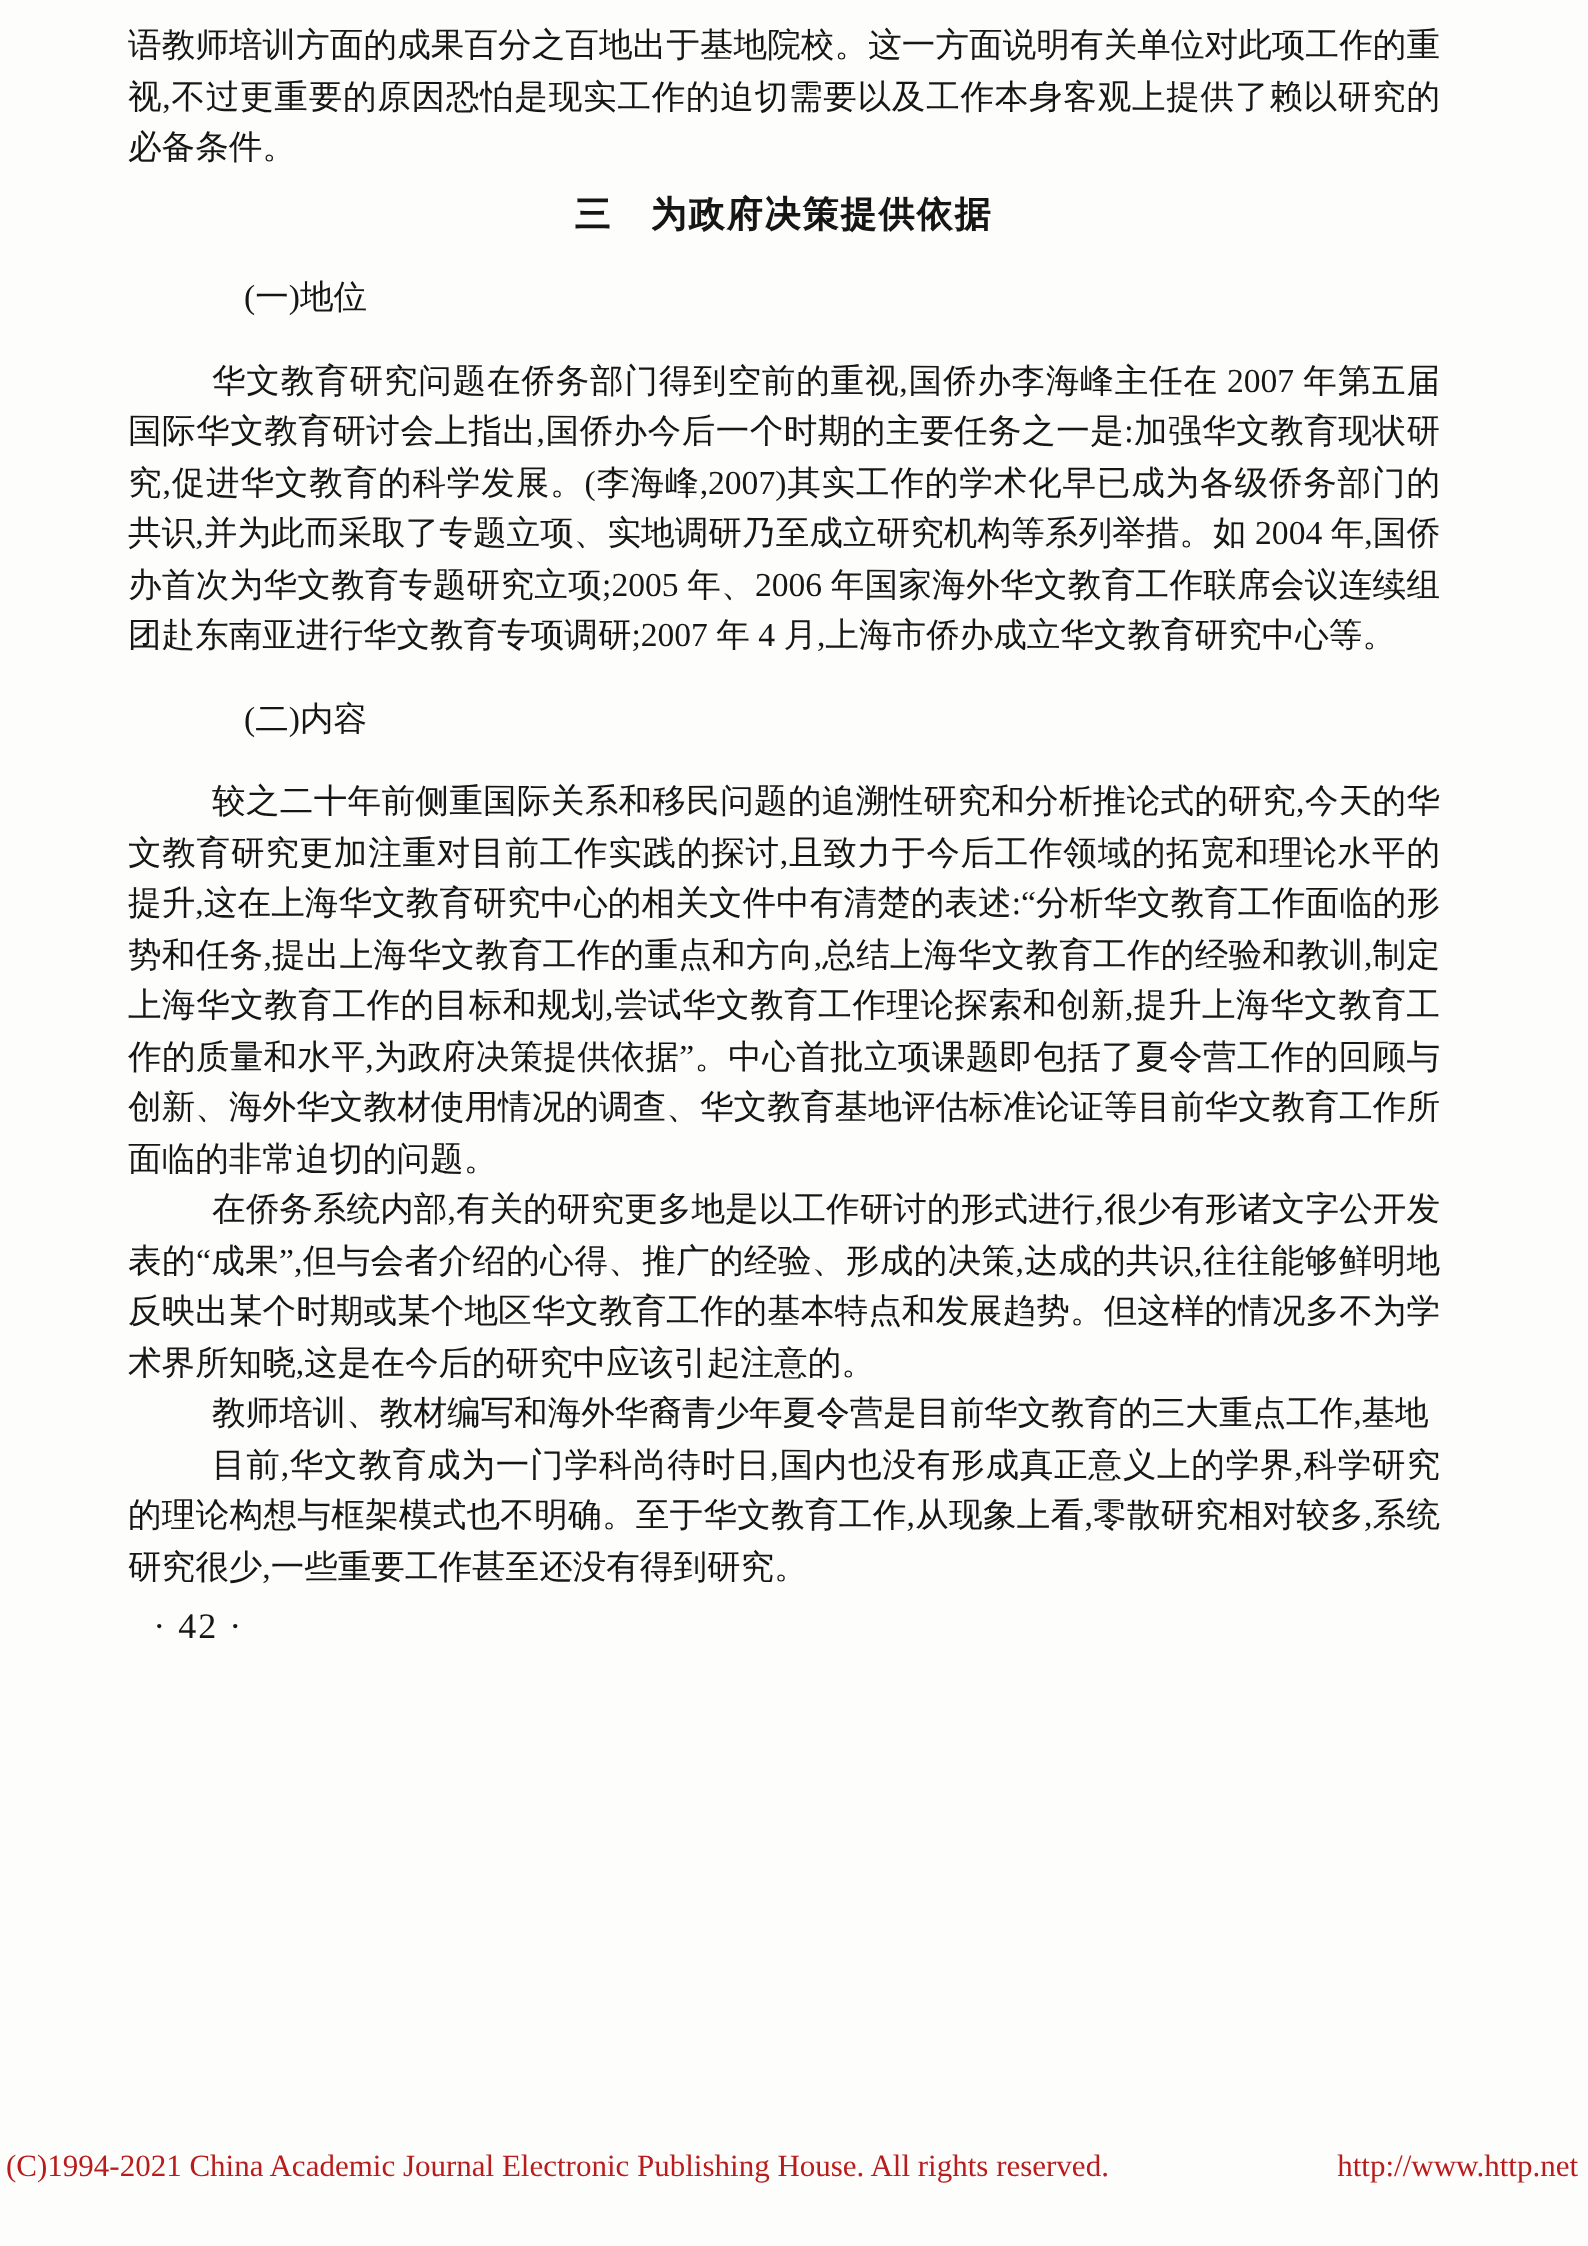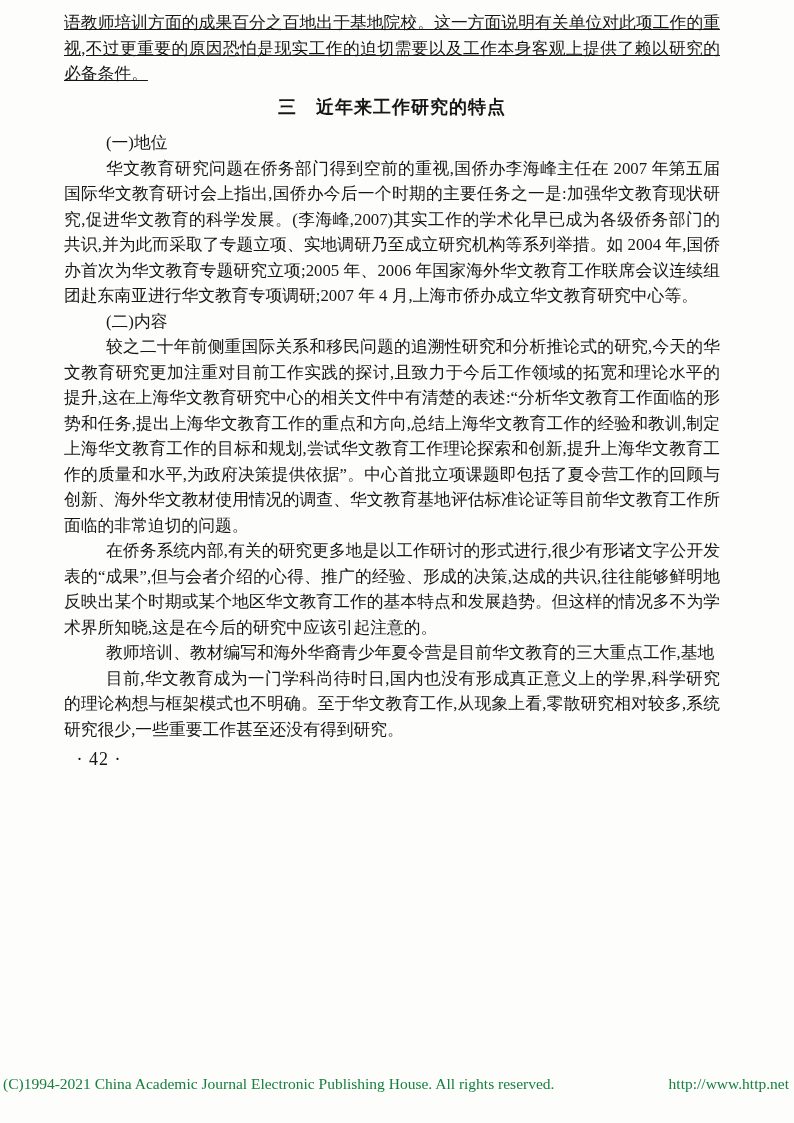--- a/index.html
+++ b/index.html
@@ -26,24 +26,23 @@
     line-height: 25.5px;
     font-weight: 500;
     text-align: justify;
   }
   .para {
     margin: 0;
     text-indent: 2.5em;
   }
   .para.no-indent {
     text-indent: 0;
-    text-decoration: underline;
   }
   .subhead {
-    margin: 0;
+    margin: 16px;
     text-indent: 2.5em;
   }
   .section-heading {
     margin: 8px 0 10px 0;
     font-size: 18px;
     line-height: 25.5px;
     font-weight: 700;
     text-align: center;
     text-indent: 0;
     letter-spacing: 1px;
@@ -56,33 +55,33 @@
     letter-spacing: 1px;
   }
   .footer {
     position: absolute;
     left: 3px;
     right: 5px;
     bottom: 30px;
     display: flex;
     justify-content: space-between;
     align-items: baseline;
-    color: #15803d;
+    color: #b91c1c;
     font-size: 15.5px;
     font-family: "Liberation Serif", "DejaVu Serif", serif;
     white-space: nowrap;
   }
 </style>
 </head>
 <body>
 
 <div class="page">
   <div class="content">
     <p class="para no-indent">语教师培训方面的成果百分之百地出于基地院校。这一方面说明有关单位对此项工作的重视,不过更重要的原因恐怕是现实工作的迫切需要以及工作本身客观上提供了赖以研究的必备条件。</p>
-    <h2 class="section-heading">三　近年来工作研究的特点</h2>
+    <h2 class="section-heading">三　为政府决策提供依据</h2>
     <p class="subhead">(一)地位</p>
     <p class="para">华文教育研究问题在侨务部门得到空前的重视,国侨办李海峰主任在 2007 年第五届国际华文教育研讨会上指出,国侨办今后一个时期的主要任务之一是:加强华文教育现状研究,促进华文教育的科学发展。(李海峰,2007)其实工作的学术化早已成为各级侨务部门的共识,并为此而采取了专题立项、实地调研乃至成立研究机构等系列举措。如 2004 年,国侨办首次为华文教育专题研究立项;2005 年、2006 年国家海外华文教育工作联席会议连续组团赴东南亚进行华文教育专项调研;2007 年 4 月,上海市侨办成立华文教育研究中心等。</p>
     <p class="subhead">(二)内容</p>
     <p class="para">较之二十年前侧重国际关系和移民问题的追溯性研究和分析推论式的研究,今天的华文教育研究更加注重对目前工作实践的探讨,且致力于今后工作领域的拓宽和理论水平的提升,这在上海华文教育研究中心的相关文件中有清楚的表述:“分析华文教育工作面临的形势和任务,提出上海华文教育工作的重点和方向,总结上海华文教育工作的经验和教训,制定上海华文教育工作的目标和规划,尝试华文教育工作理论探索和创新,提升上海华文教育工作的质量和水平,为政府决策提供依据”。中心首批立项课题即包括了夏令营工作的回顾与创新、海外华文教材使用情况的调查、华文教育基地评估标准论证等目前华文教育工作所面临的非常迫切的问题。</p>
     <p class="para">在侨务系统内部,有关的研究更多地是以工作研讨的形式进行,很少有形诸文字公开发表的“成果”,但与会者介绍的心得、推广的经验、形成的决策,达成的共识,往往能够鲜明地反映出某个时期或某个地区华文教育工作的基本特点和发展趋势。但这样的情况多不为学术界所知晓,这是在今后的研究中应该引起注意的。</p>
     <p class="para">教师培训、教材编写和海外华裔青少年夏令营是目前华文教育的三大重点工作,基地</p>
     <p class="para">目前,华文教育成为一门学科尚待时日,国内也没有形成真正意义上的学界,科学研究的理论构想与框架模式也不明确。至于华文教育工作,从现象上看,零散研究相对较多,系统研究很少,一些重要工作甚至还没有得到研究。</p>
     <div class="page-number">· 42 ·</div>
   </div>
   <div class="footer">

